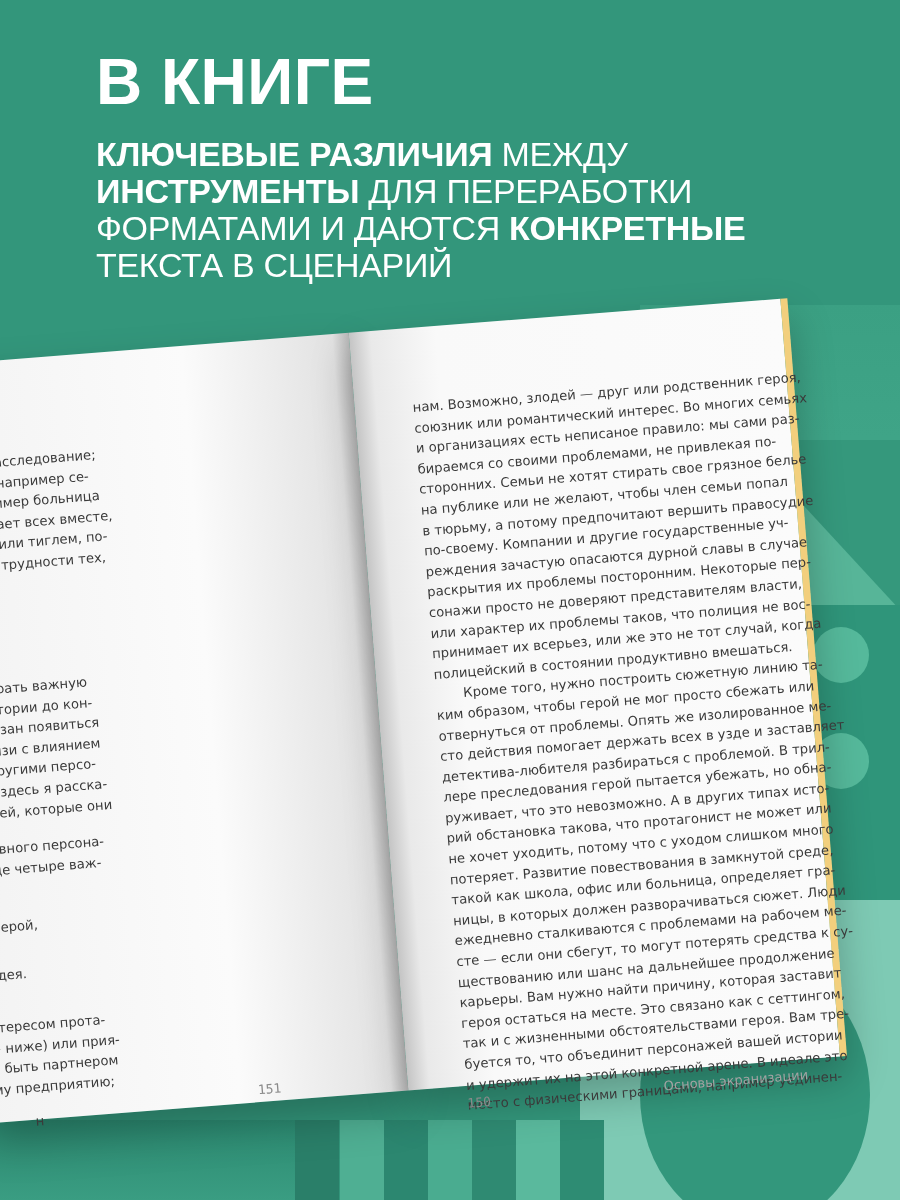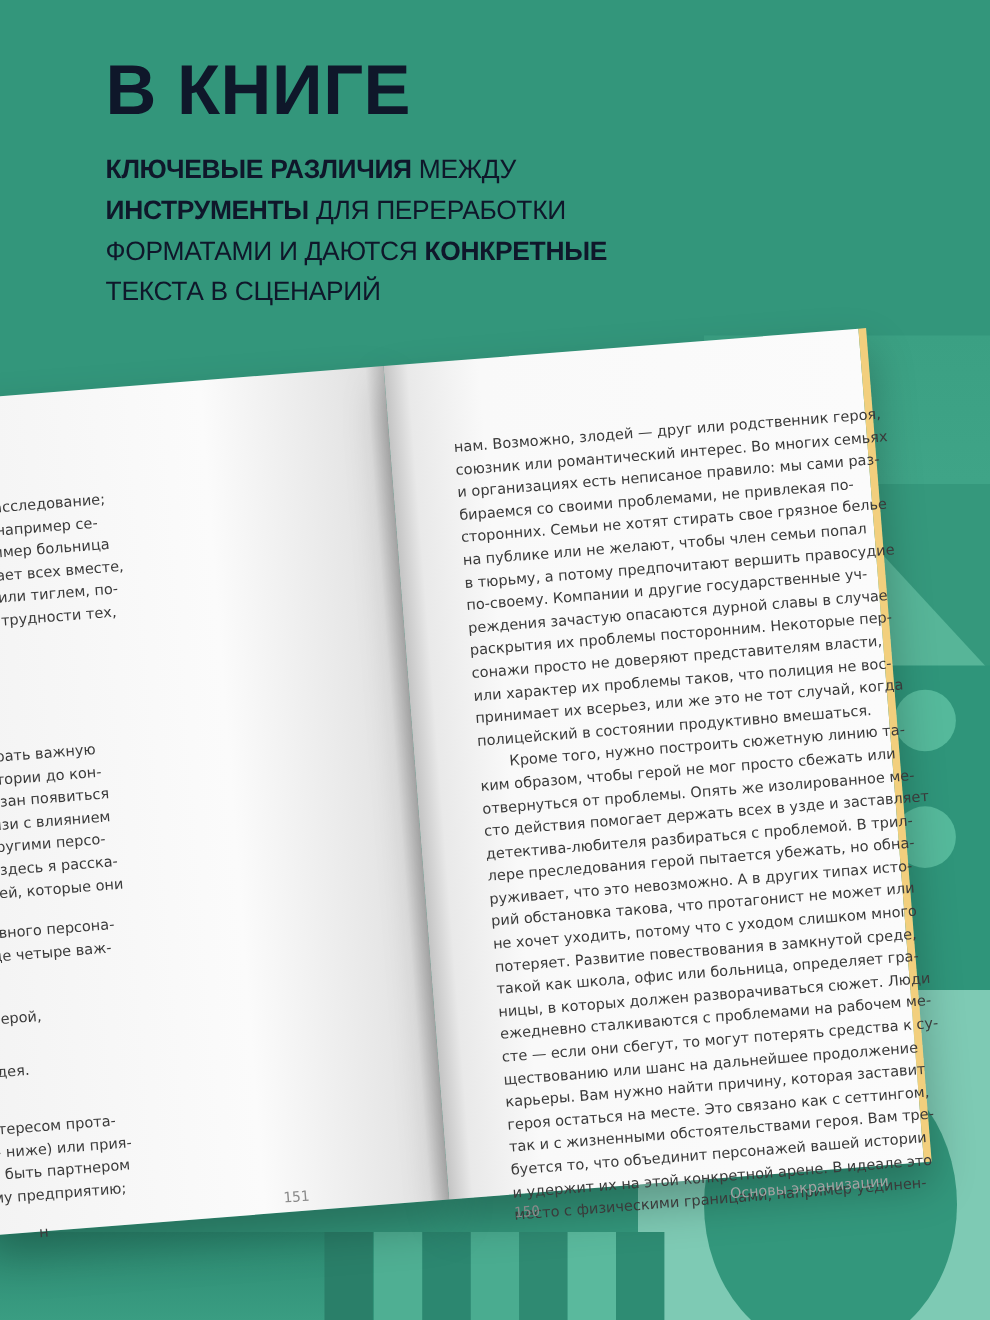--- a/index.html
+++ b/index.html
@@ -57,33 +57,33 @@
     .s5 { left: 472px; background: #2f8a72; }
     .s6 { left: 516px; background: #5ab99d; }
     .s7 { left: 560px; background: #2e8c73; }
     .bg-spikes {
       left: 0; top: 1120px; width: 300px; height: 80px;
       background: linear-gradient(180deg, #2c8a71, #3a9d82);
     }
 
     .headline {
       position: absolute; left: 96px; top: 50px; width: 780px;
-      color: #0f172a;
+      color: #ffffff;
     }
     .headline-title {
       font-family: "Liberation Sans", sans-serif;
       font-weight: 700;
       font-size: 64px;
       line-height: 64px;
       letter-spacing: 0.5px;
       text-transform: uppercase;
     }
     .headline-sub {
       margin-top: 22px;
-      font-size: 24px;
+      font-size: 34px;
       line-height: 37px;
       text-transform: uppercase;
       font-weight: 400;
       letter-spacing: -0.3px;
     }
     .headline-sub b { font-weight: 700; }
 
     .book {
       position: absolute;
       left: -40px; top: 330px;

